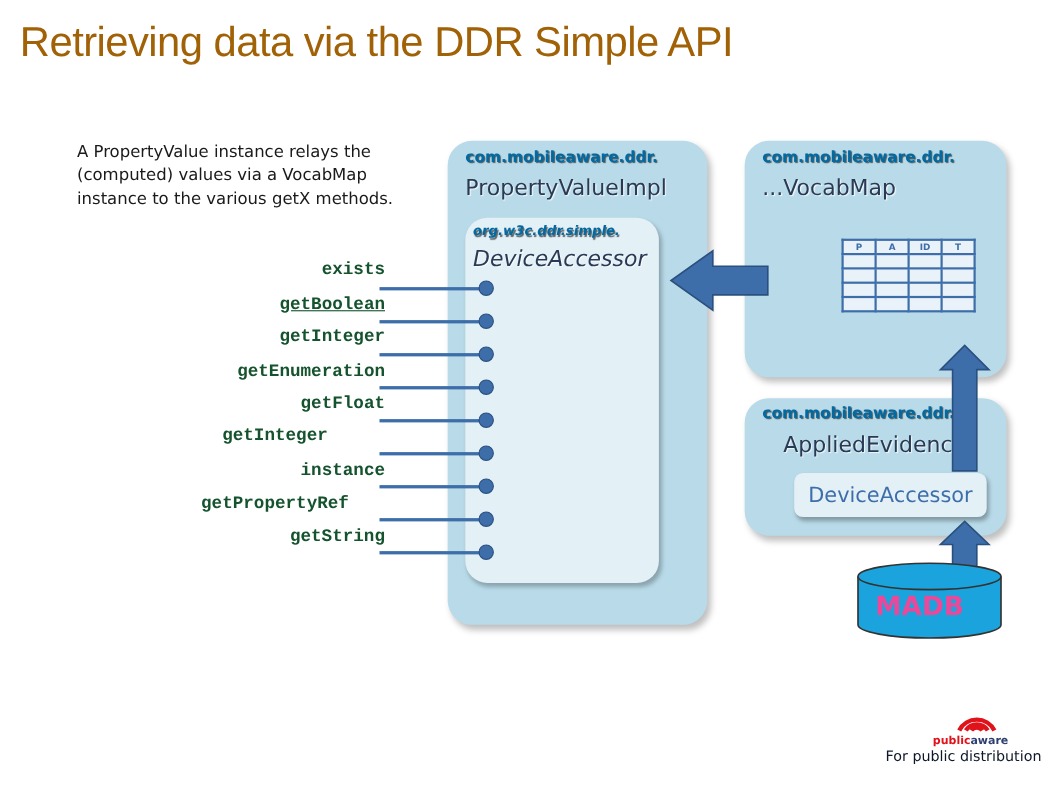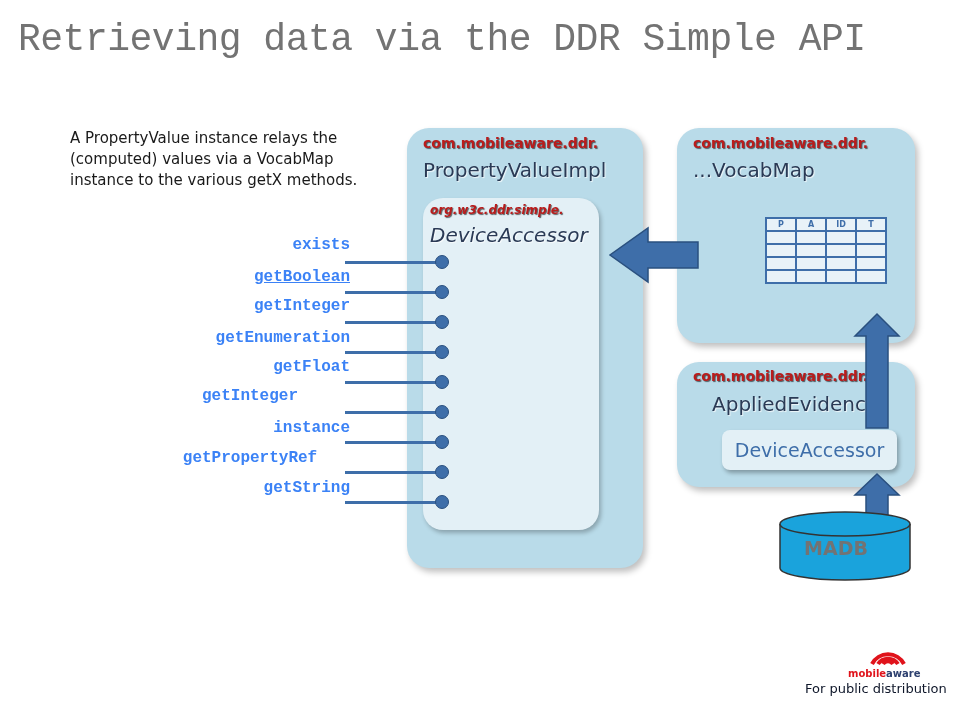--- a/index.html
+++ b/index.html
@@ -1,25 +1,25 @@
 <!DOCTYPE html>
 <html><head>
 <meta charset="utf-8">
 <style>
   html,body{margin:0;padding:0;}
   body{width:960px;height:720px;background:#ffffff;position:relative;overflow:hidden;font-family:"DejaVu Sans","Liberation Sans",sans-serif;}
-  .title{position:absolute;left:18px;top:18px;font-size:38px;color:#737373;font-family:Liberation Mono, monospace;letter-spacing:-0.5px;}
+  .title{position:absolute;left:18px;top:18px;font-size:38px;color:#a16207;font-family:Liberation Sans, sans-serif;letter-spacing:-0.5px;}
   .desc{position:absolute;left:70px;top:128px;width:310px;font-size:15px;line-height:21px;color:#1a1a1a;}
-  .method{position:absolute;font-family:"Liberation Mono","DejaVu Sans Mono",monospace;font-weight:bold;font-size:16px;color:#3b82f6;text-align:right;width:200px;}
+  .method{position:absolute;font-family:"Liberation Mono","DejaVu Sans Mono",monospace;font-weight:bold;font-size:16px;color:#14532d;text-align:right;width:200px;}
   .line{position:absolute;left:345px;height:3px;background:#3e6ea9;width:95px;}
   .dot{position:absolute;left:435px;width:14px;height:14px;border-radius:50%;background:#3e6ea9;border:1px solid #2a507f;box-sizing:border-box;}
   .box{position:absolute;border-radius:22px;box-shadow:3px 4px 6px rgba(0,0,0,0.25);}
   .outer{background:#b9dbe9;}
   .inner{background:#e3f0f6;border-radius:20px;box-shadow:2px 3px 4px rgba(0,0,0,0.25);}
-  .pkg{position:absolute;font-size:14px;color:#b91c1c;text-shadow:1px 1px 1px rgba(0,0,0,0.6);font-weight:bold;}
+  .pkg{position:absolute;font-size:14px;color:#0369a1;text-shadow:1px 1px 1px rgba(0,0,0,0.6);font-weight:bold;}
   .cls{position:absolute;font-size:20px;color:#2a3a55;text-shadow:1px 1px 1px rgba(255,255,255,0.8);}
   .ital{font-style:italic;}
   table.vocab{position:absolute;left:765px;top:217px;border-collapse:collapse;}
   table.vocab td{border:2px solid #3e6ea9;width:28px;height:11px;font-size:8px;color:#3e6ea9;text-align:center;padding:0;background:#e8f2f8;font-weight:bold;line-height:9px;}
   .da{position:absolute;left:722px;top:430px;width:175px;height:40px;background:#e3f0f6;border-radius:8px;box-shadow:2px 3px 4px rgba(0,0,0,0.3);font-size:19px;color:#3e6ea9;text-align:center;line-height:40px;}
   .footer{position:absolute;left:805px;top:681px;font-size:13px;color:#0f172a;}
   .brand{position:absolute;left:848px;top:668px;font-size:10px;font-weight:bold;color:#2c3f6e;}
   .brand span{color:#e0131b;}
 </style>
 </head>
@@ -85,21 +85,21 @@
 
   <polygon points="866,428 866,336 855,336 877,314 899,336 888,336 888,428" fill="#3e6ea9" stroke="#2a507f" stroke-width="1.5"></polygon>
 
   <polygon points="866,520 866,495 855,495 877,474 899,495 888,495 888,520" fill="#3e6ea9" stroke="#2a507f" stroke-width="1.5"></polygon>
 
   <g>
     <path d="M780,524 L780,568 A65,12 0 0 0 910,568 L910,524" fill="#1aa3dc" stroke="#333" stroke-width="1.5"></path>
     <ellipse cx="845" cy="524" rx="65" ry="12" fill="#1aa3dc" stroke="#333" stroke-width="1.5"></ellipse>
   </g>
 </svg>
-<div style="position:absolute;left:780px;top:537px;width:112px;text-align:center;color:#737373;font-weight:bold;font-size:19px;">MADB</div>
+<div style="position:absolute;left:780px;top:537px;width:112px;text-align:center;color:#ec4899;font-weight:bold;font-size:24px;">MADB</div>
 
 <div id="methods">
     <div class="method" style="left: 150px; top: 236px;">exists</div>
     <div class="line" style="top: 261px;"></div>
     <div class="dot" style="top: 255px;"></div>
     <div class="method" style="left: 150px; top: 268px; text-decoration: underline;">getBoolean</div>
     <div class="line" style="top: 291px;"></div>
     <div class="dot" style="top: 285px;"></div>
     <div class="method" style="left: 150px; top: 297px;">getInteger</div>
     <div class="line" style="top: 321px;"></div>
@@ -122,14 +122,14 @@
     <div class="method" style="left: 150px; top: 479px;">getString</div>
     <div class="line" style="top: 501px;"></div>
     <div class="dot" style="top: 495px;"></div>
   </div>
 
 <svg width="40" height="28" style="position:absolute;left:868px;top:638px;">
   <path d="M4,26 A18,18 0 0 1 36,26" fill="none" stroke="#e0131b" stroke-width="4"></path>
   <path d="M10,26 A12,12 0 0 1 30,26" fill="none" stroke="#e0131b" stroke-width="4"></path>
   <path d="M15,26 A6,6 0 0 1 25,26" fill="none" stroke="#e0131b" stroke-width="4"></path>
 </svg>
-<div class="brand"><span>mobile</span><b>aware</b></div>
+<div class="brand"><span>public</span><b>aware</b></div>
 <div class="footer">For public distribution</div>
 
 </body></html>

